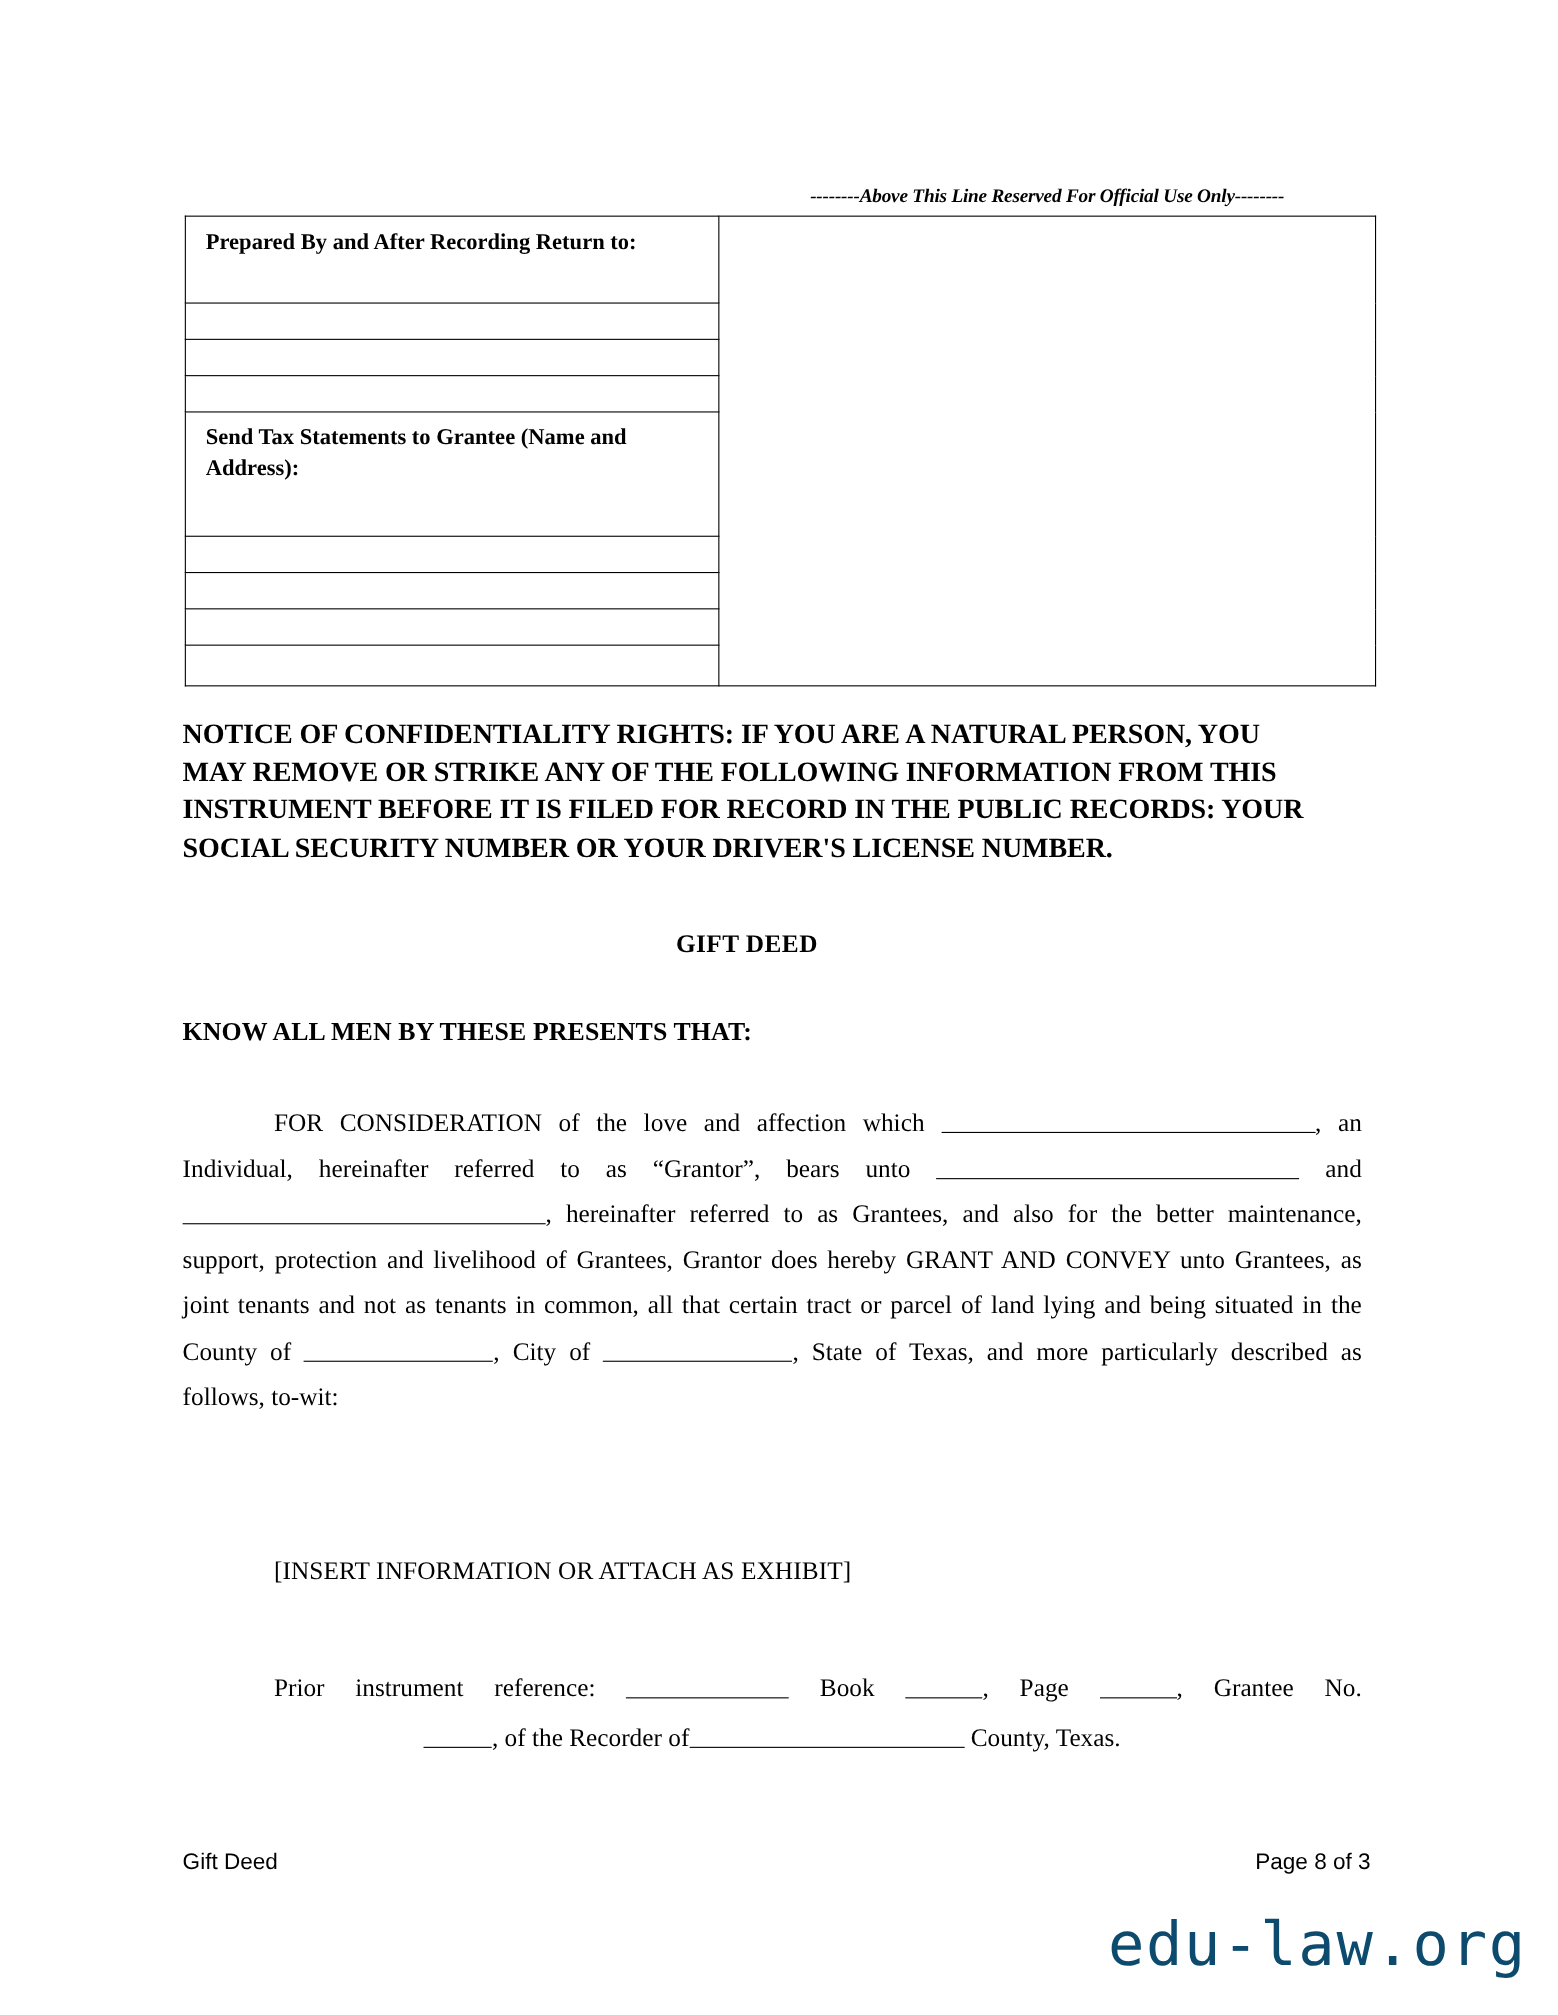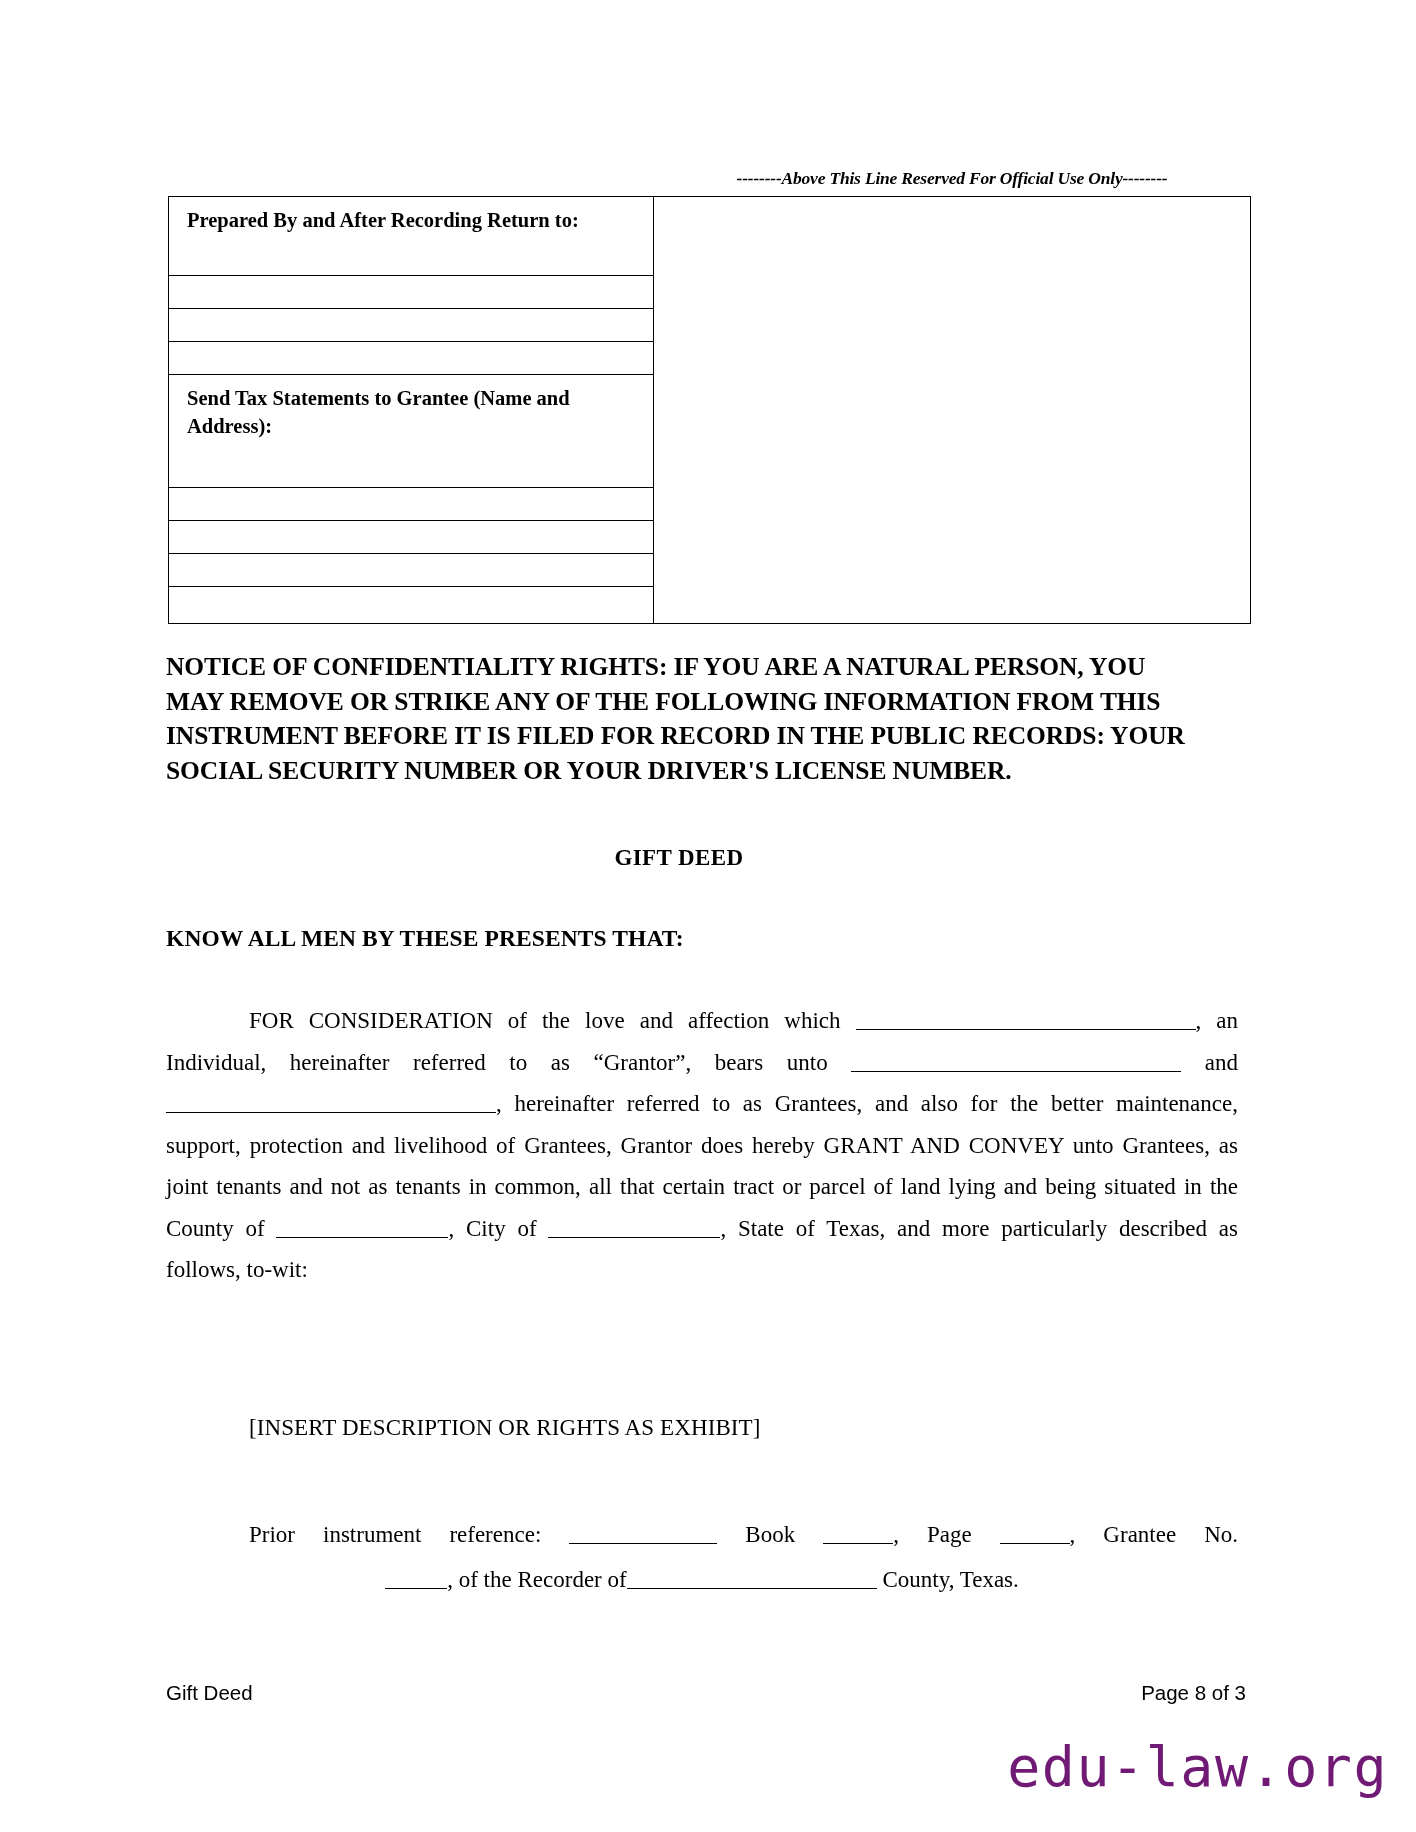--- a/index.html
+++ b/index.html
@@ -189,21 +189,21 @@
     color: #000;
   }
 
   .watermark {
     position: absolute;
     right: 28px;
     top: 1735px;
     font-family: "DejaVu Sans Mono", monospace;
     font-size: 55px;
     letter-spacing: 1.5px;
-    color: #701a75;
+    color: #0c4a6e;
   }
 </style>
 </head>
 <body>
 
 <div class="page">
 
   <table class="record-table">
     <tbody>
         <tr>
@@ -256,21 +256,21 @@
   <div class="body-block">
     <p class="para"><span>FOR CONSIDERATION of the love and affection which</span>
       <span class="blank b-340"></span><span>, an Individual, hereinafter referred to as “Grantor”, bears unto</span>
       <span class="blank b-330"></span> <span>and</span>
       <span class="blank b-330"></span><span>, hereinafter referred to as Grantees, and also for the better maintenance, support, protection and livelihood of Grantees, Grantor does hereby GRANT AND CONVEY unto Grantees, as joint tenants and not as tenants in common,  all that certain tract or parcel of land lying and being situated in the County of</span>
       <span class="blank b-170"></span><span>, City of</span>
       <span class="blank b-170"></span><span>,  State of Texas, and more particularly described as follows, to-wit:</span>
     </p>
   </div>
 
-  <div class="exhibit">[INSERT DESCRIPTION OR RIGHTS AS EXHIBIT]</div>
+  <div class="exhibit">[INSERT INFORMATION OR ATTACH AS EXHIBIT]</div>
 
   <div class="prior-block">
     <p class="prior-line-1"><span>Prior  instrument  reference:</span>
       <span class="blank b-150"></span>
       <span>Book</span>
       <span class="blank b-70"></span><span>, Page</span>
       <span class="blank b-70"></span><span>, Grantee No.</span></p>
     <p class="prior-line-2"><span class="blank b-60"></span><span>, of the Recorder of</span><span class="blank b-250"></span> <span>County, Texas.</span></p>
   </div>
 

